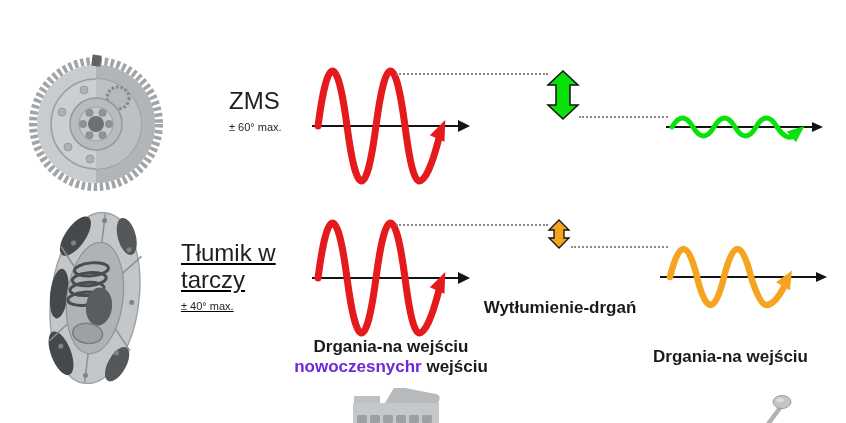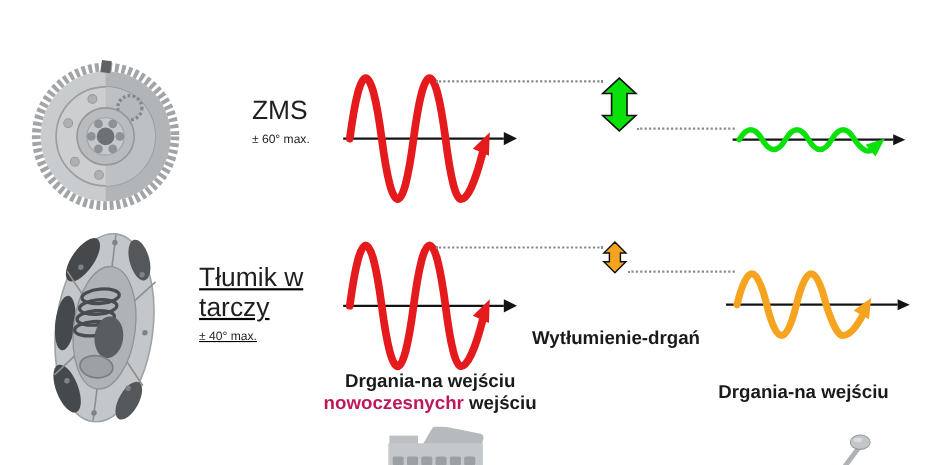--- a/index.html
+++ b/index.html
@@ -121,21 +121,21 @@
 
   <svg class="abs" style="left:658px;top:235px;" width="180" height="90" viewBox="0 0 180 90">
     <line x1="2" y1="42" x2="158" y2="42" stroke-width="2" stroke="#141414"></line>
     <polygon points="158,37 169,42 158,47" fill="#141414"></polygon>
     <path d="M12,42 Q25.5,-14 39,42 Q52.5,98 66,42 Q79.5,-14 93,42 Q102,70 108,70 Q117,70 127,50" fill="none" stroke-width="6.5" stroke-linecap="round" stroke="#f6a41f"></path>
     <polygon points="0,-12 8,6 -8,6" transform="translate(128,46) rotate(30)" fill="#f6a41f"></polygon>
   </svg>
 
   <div class="abs caption" style="left:285px;top:337px;width:212px;">
     <div>Drgania-na wejściu</div>
-    <div><span style="color:#be185d;">nowoczesnychr</span><span> wejściu</span></div>
+    <div><span style="color:#6d28d9;">nowoczesnychr</span><span> wejściu</span></div>
   </div>
 
   <div class="abs caption" style="left:462px;top:298px;width:196px;">Wytłumienie-drgań</div>
 
   <div class="abs caption" style="left:628px;top:347px;width:205px;">
     <div>Drgania-na wejściu</div>
   </div>
 
   <svg class="abs" style="left:348px;top:388px;" width="96" height="40" viewBox="0 0 96 40">
     <rect x="6" y="8" width="26" height="10" fill="#bdc0c2"></rect>

